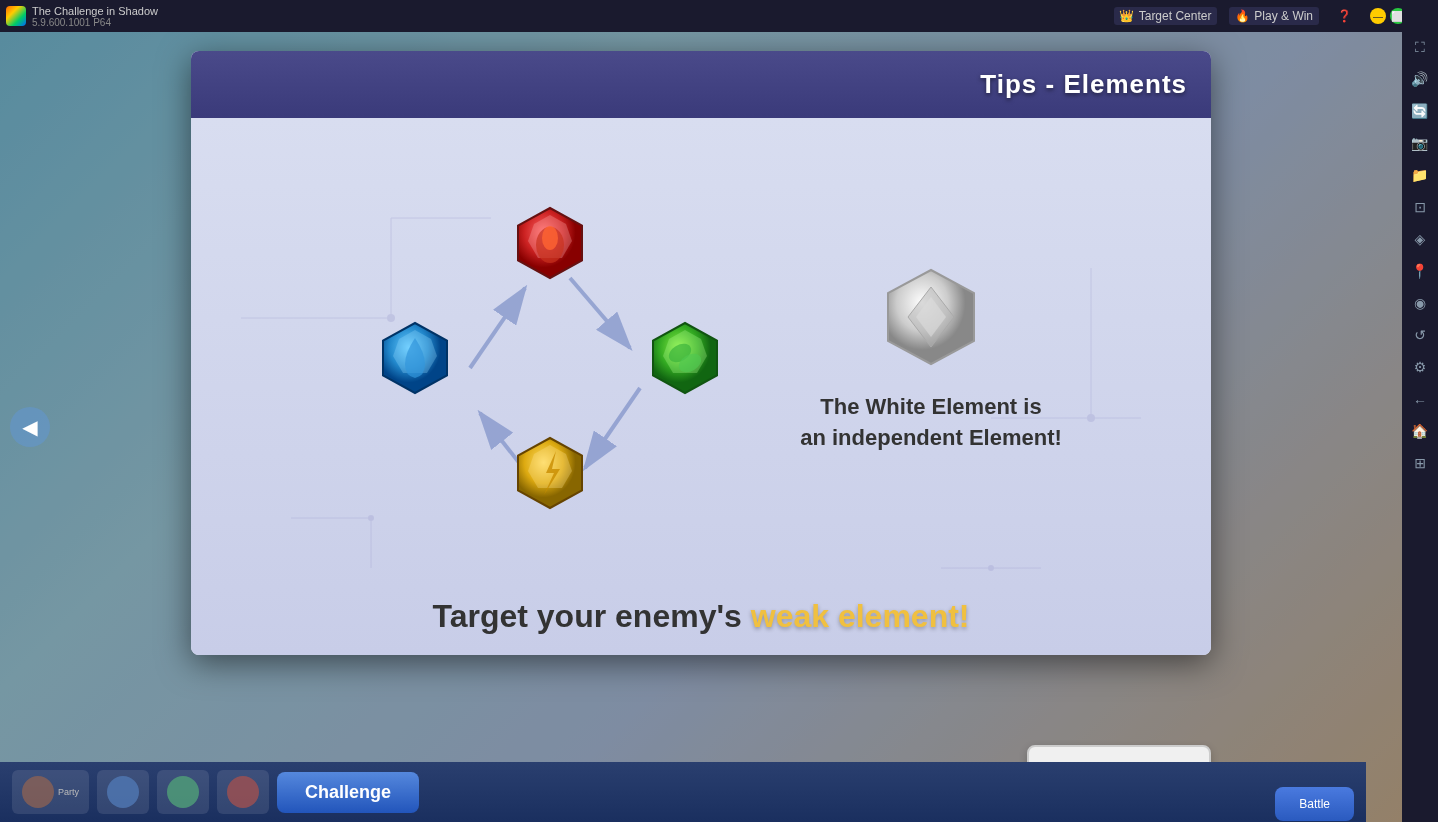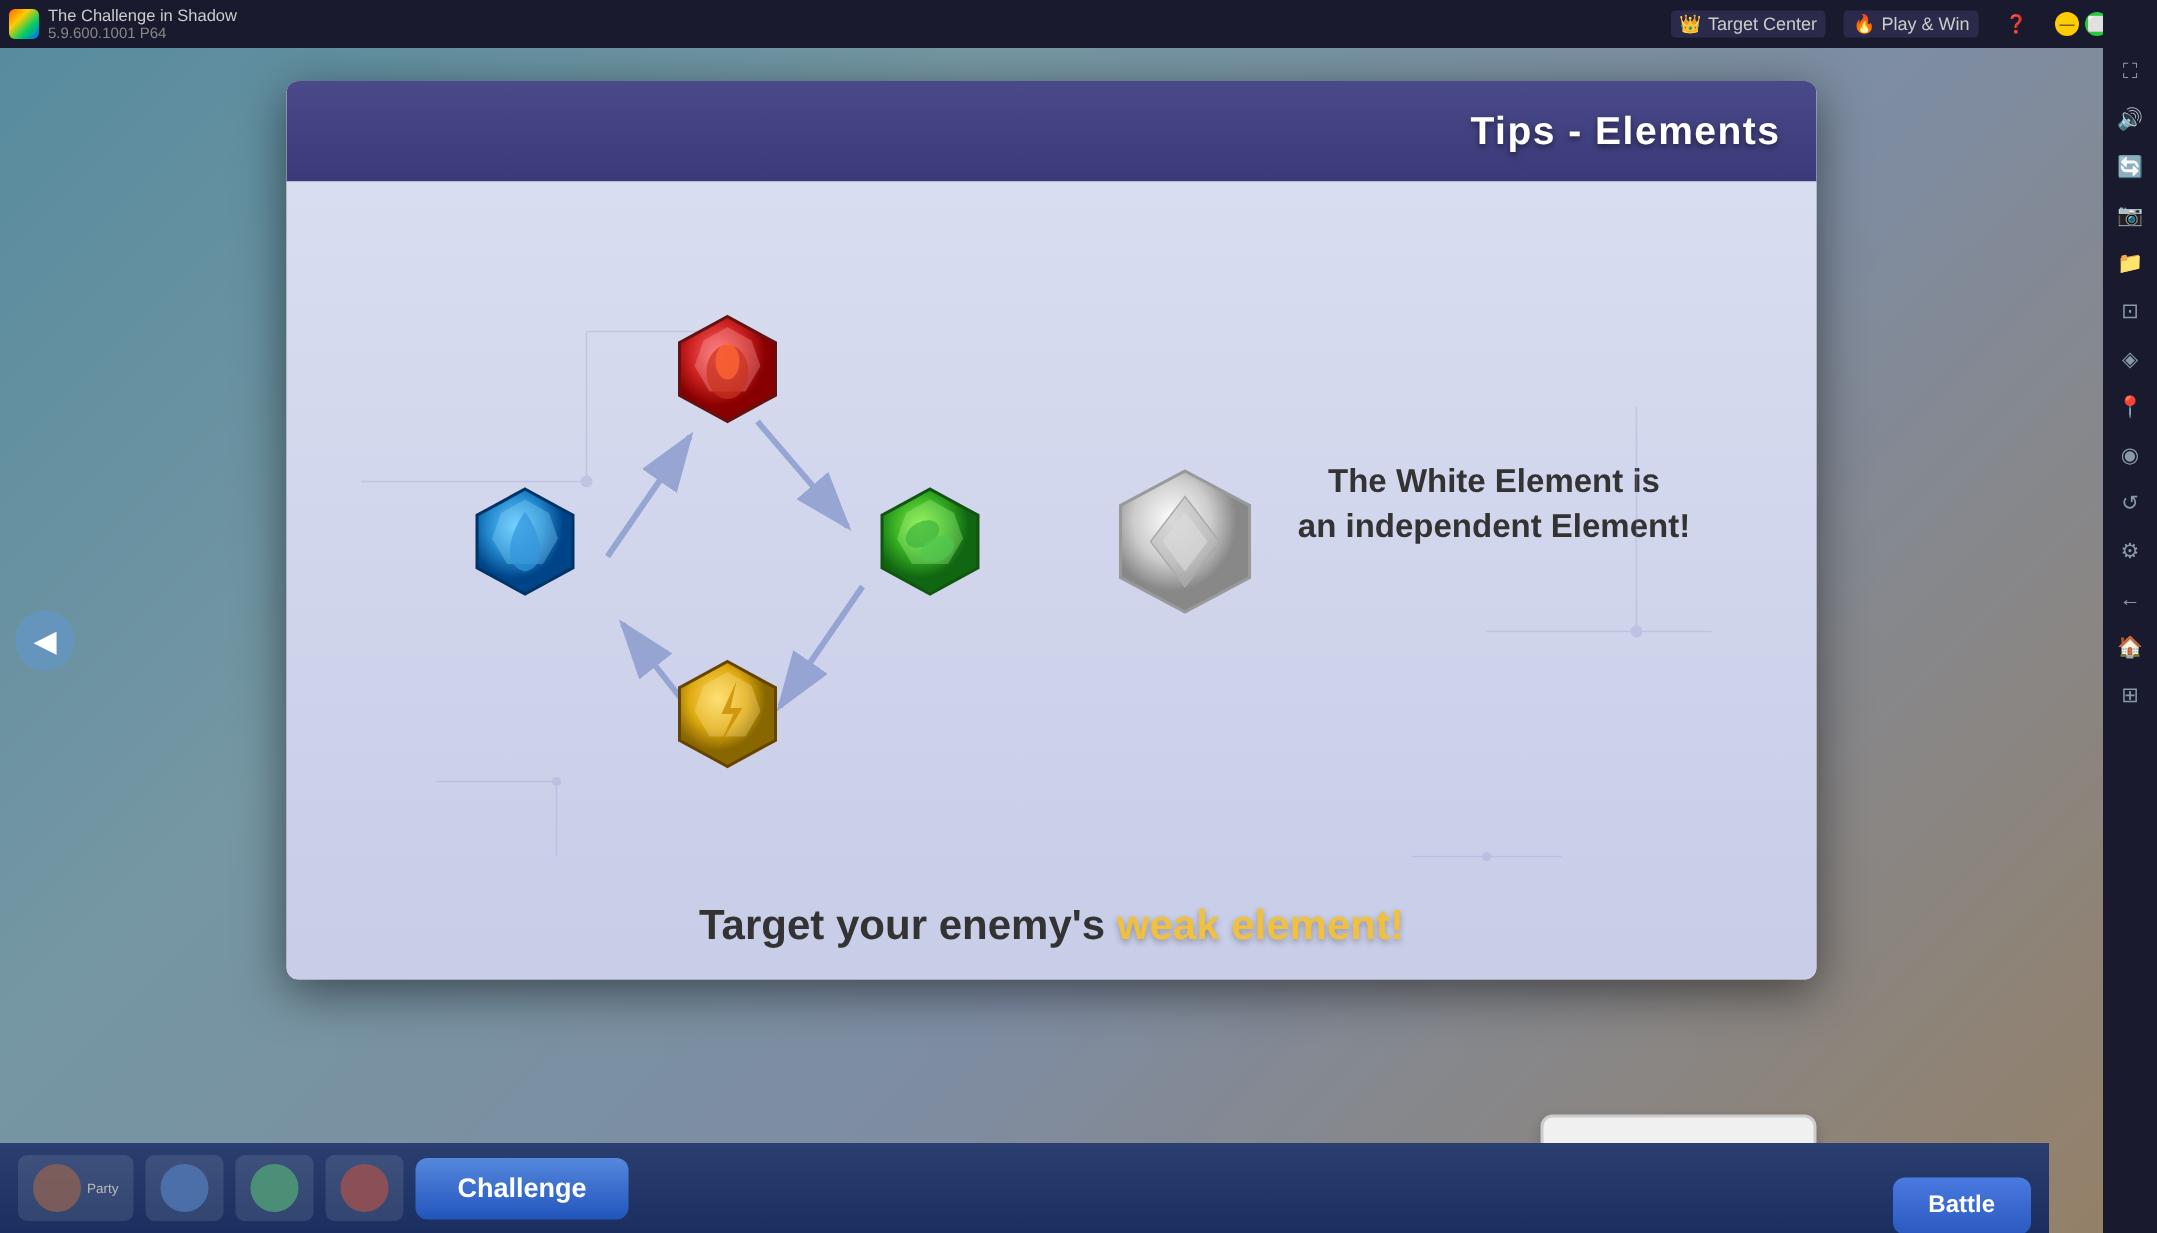--- a/index.html
+++ b/index.html
@@ -205,42 +205,42 @@
     
     .gem-blue { top: 50%; left: 30px; transform: translateY(-50%); }
     
     .gem-green { top: 50%; right: 30px; transform: translateY(-50%); }
     
     .gem-gold { bottom: 50px; left: 50%; transform: translateX(-50%); }
 
     
     .white-element-section {
       display: flex;
-      flex-direction: row;
-      align-items: flex-start;
+      flex-direction: column;
+      align-items: center;
       gap: 20px;
     }
     .white-gem-container {
       width: 110px;
       height: 110px;
       display: flex;
       align-items: center;
       justify-content: center;
     }
     .white-element-text {
       text-align: center;
       font-size: 22px;
       font-weight: bold;
       color: #333;
       line-height: 1.4;
     }
 
     
     .bottom-text {
-      font-size: 28px;
+      font-size: 32px;
       font-weight: 900;
       color: #333;
       text-align: right;
       margin-top: 10px;
     }
     .bottom-text .highlight {
       color: #f0c040;
       text-shadow: 0 2px 4px rgba(0,0,0,0.3);
     }
     .close-btn {
@@ -287,22 +287,22 @@
       background: rgba(100,150,200,0.5);
     }
 
     .battle-btn {
       margin-left: auto;
       background: linear-gradient(180deg, #4a7adf 0%, #2a5abf 100%);
       border: none;
       border-radius: 8px;
       padding: 10px 24px;
       color: #fff;
-      font-size: 16px;
-      font-weight: bold;
+      font-size: 12px;
+      font-weight: normal;
       cursor: pointer;
       margin-top: 24px;
     }
 
     
     .left-nav {
       position: absolute;
       top: 50%;
       left: 10px;
       transform: translateY(-50%);

